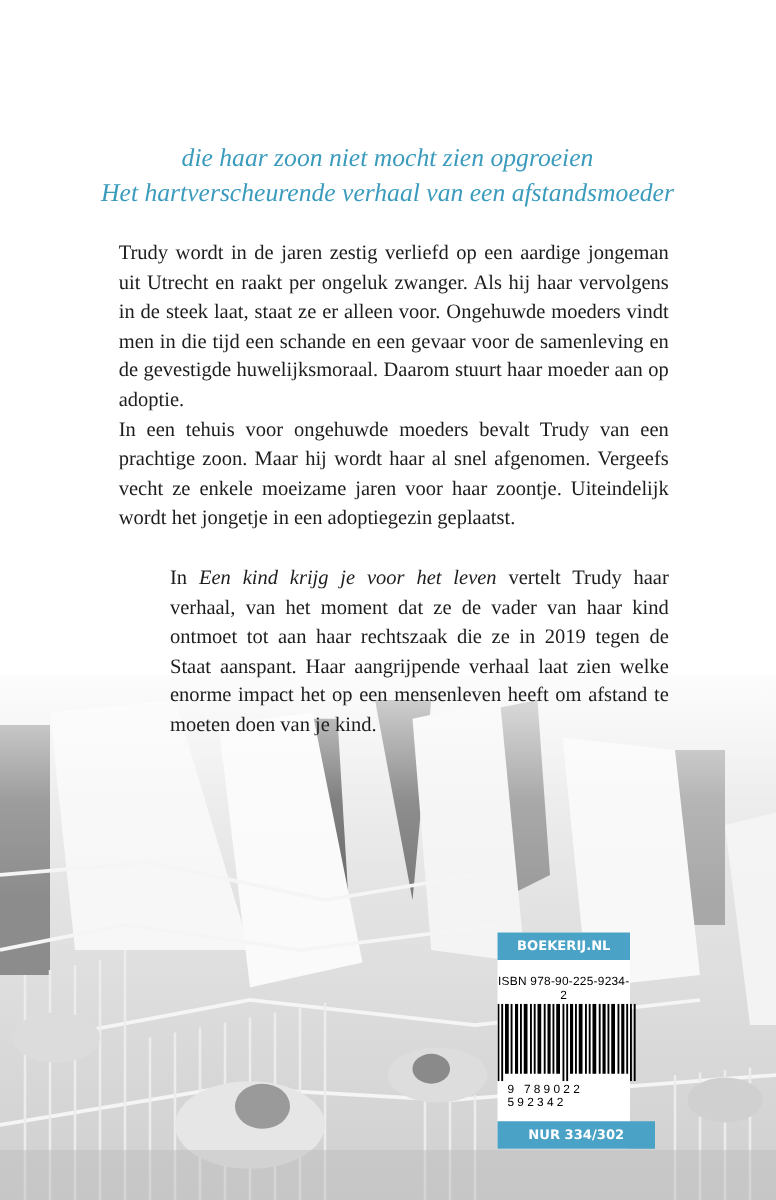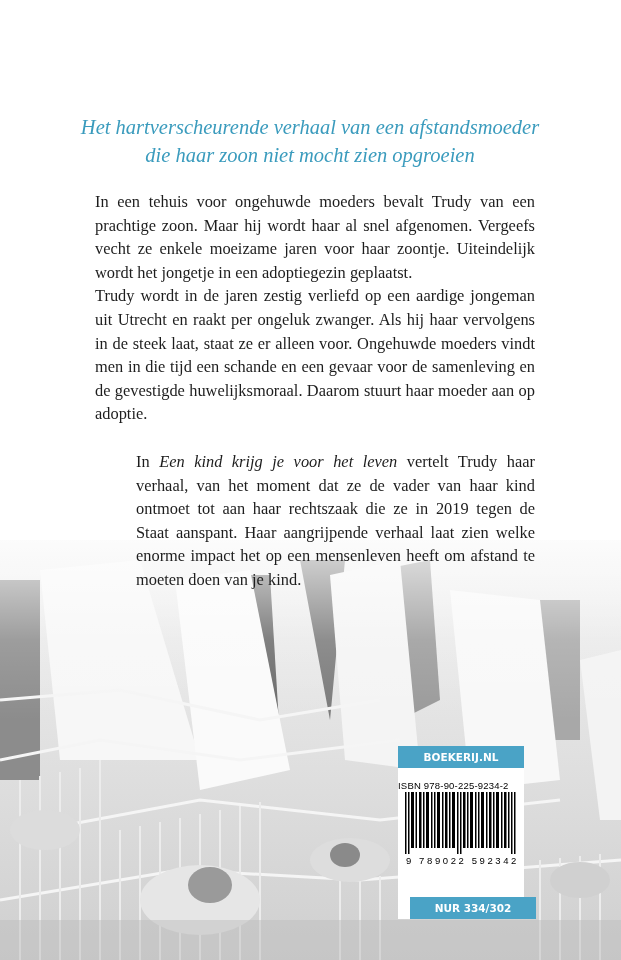--- a/index.html
+++ b/index.html
@@ -7,29 +7,29 @@
          font-family:"Liberation Serif","DejaVu Serif",serif; }
   .photo { position:absolute; left:0; top:0; width:621px; height:960px; overflow:hidden; }
   .fade { position:absolute; left:0; top:0; width:621px; height:960px;
           background:linear-gradient(to bottom,#fff 0,#fff 470px,rgba(255,255,255,0.75) 540px,rgba(255,255,255,0.15) 640px,rgba(255,255,255,0) 720px); }
   .tagline { position:absolute; left:60px; width:500px; top:113px; text-align:center;
              color:#3a9bbd; font-style:italic; font-size:20.5px; line-height:28px; }
   .body { position:absolute; left:95px; top:190px; width:440px; color:#1d1d1d;
           font-size:16.4px; line-height:23.6px; text-align:justify; }
   .body p { margin:0; }
   .body p.gap { margin-top:24px;margin-left:41px; }
-  .isbn-box { position:absolute; left:398px; top:746px; width:126px; height:173px; background:#fff; }
+  .isbn-box { position:absolute; left:398px; top:746px; width:106px; height:173px; background:#fff; }
   .bar-blue { background:#4aa3c6; color:#fff; font-family:"DejaVu Sans","Liberation Sans",sans-serif;
               font-weight:bold; text-align:center; font-size:10.5px; height:22px; line-height:22px; }
-  .isbn-label { font-family:"Liberation Sans","DejaVu Sans",sans-serif; font-size:9.5px; text-align:left;
+  .isbn-label { font-family:"Liberation Sans","DejaVu Sans",sans-serif; font-size:9.5px; text-align:center;
                 margin-top:12px; letter-spacing:0.2px; color:#000; }
   .barcode { margin:1px auto 0 auto; width:112px; height:62px; display:block; }
   .digits { font-family:"Liberation Sans","DejaVu Sans",sans-serif; font-size:9.5px; font-weight:normal; color:#000;
             letter-spacing:2.6px; padding-left:8px; margin-top:1px; height:14px; }
-  .isbn-box .bottom { position:absolute; left:12px; bottom:0; width:126px; }
+  .isbn-box .bottom { position:absolute; left:0; bottom:0; width:126px; }
 </style>
 </head>
 <body>
 
 <div class="photo">
   <svg width="621" height="960" viewBox="0 0 621 960">
     <defs>
       <linearGradient id="g1" x1="0" y1="0" x2="0" y2="1">
         <stop offset="0" stop-color="#f2f2f2"></stop>
         <stop offset="1" stop-color="#cfcfcf"></stop>
@@ -83,27 +83,27 @@
     <ellipse cx="350" cy="860" rx="40" ry="22" fill="#dddddd"></ellipse>
     <ellipse cx="345" cy="855" rx="15" ry="12" fill="#8a8a8a"></ellipse>
     <ellipse cx="45" cy="830" rx="35" ry="20" fill="#dcdcdc"></ellipse>
     <ellipse cx="580" cy="880" rx="30" ry="18" fill="#d0d0d0"></ellipse>
     <rect x="0" y="920" width="621" height="40" fill="#bdbdbd" opacity="0.5"></rect>
   </svg>
 </div>
 <div class="fade"></div>
 
 <div class="tagline">
+  <div>die haar zoon niet mocht zien opgroeien</div>
   <div>Het hartverscheurende verhaal van een afstandsmoeder</div>
-  <div>die haar zoon niet mocht zien opgroeien</div>
 </div>
 
 <div class="body">
+  <p>Trudy wordt in de jaren zestig verliefd op een aardige jongeman uit Utrecht en raakt per ongeluk zwanger. Als hij haar vervolgens in de steek laat, staat ze er alleen voor. Ongehuwde moeders vindt men in die tijd een schande en een gevaar voor de samenleving en de gevestigde huwelijksmoraal. Daarom stuurt haar moeder aan op adoptie.</p>
   <p>In een tehuis voor ongehuwde moeders bevalt Trudy van een prachtige zoon. Maar hij wordt haar al snel afgenomen. Vergeefs vecht ze enkele moeizame jaren voor haar zoontje. Uiteindelijk wordt het jongetje in een adoptiegezin geplaatst.</p>
-  <p>Trudy wordt in de jaren zestig verliefd op een aardige jongeman uit Utrecht en raakt per ongeluk zwanger. Als hij haar vervolgens in de steek laat, staat ze er alleen voor. Ongehuwde moeders vindt men in die tijd een schande en een gevaar voor de samenleving en de gevestigde huwelijksmoraal. Daarom stuurt haar moeder aan op adoptie.</p>
   <p class="gap"><span>In </span><em>Een kind krijg je voor het leven</em><span> vertelt Trudy haar verhaal, van het moment dat ze de vader van haar kind ontmoet tot aan haar rechtszaak die ze in 2019 tegen de Staat aanspant. Haar aangrijpende verhaal laat zien welke enorme impact het op een mensenleven heeft om afstand te moeten doen van je kind.</span></p>
 </div>
 
 <div class="isbn-box">
   <div class="bar-blue">BOEKERIJ.NL</div>
   <div class="isbn-label">ISBN 978-90-225-9234-2</div>
   <svg class="barcode" viewBox="0 0 112 62">
     <g fill="#000">
       <rect x="0" y="0" width="1.5" height="62"></rect>
         <rect x="3" y="0" width="1.5" height="62"></rect>

